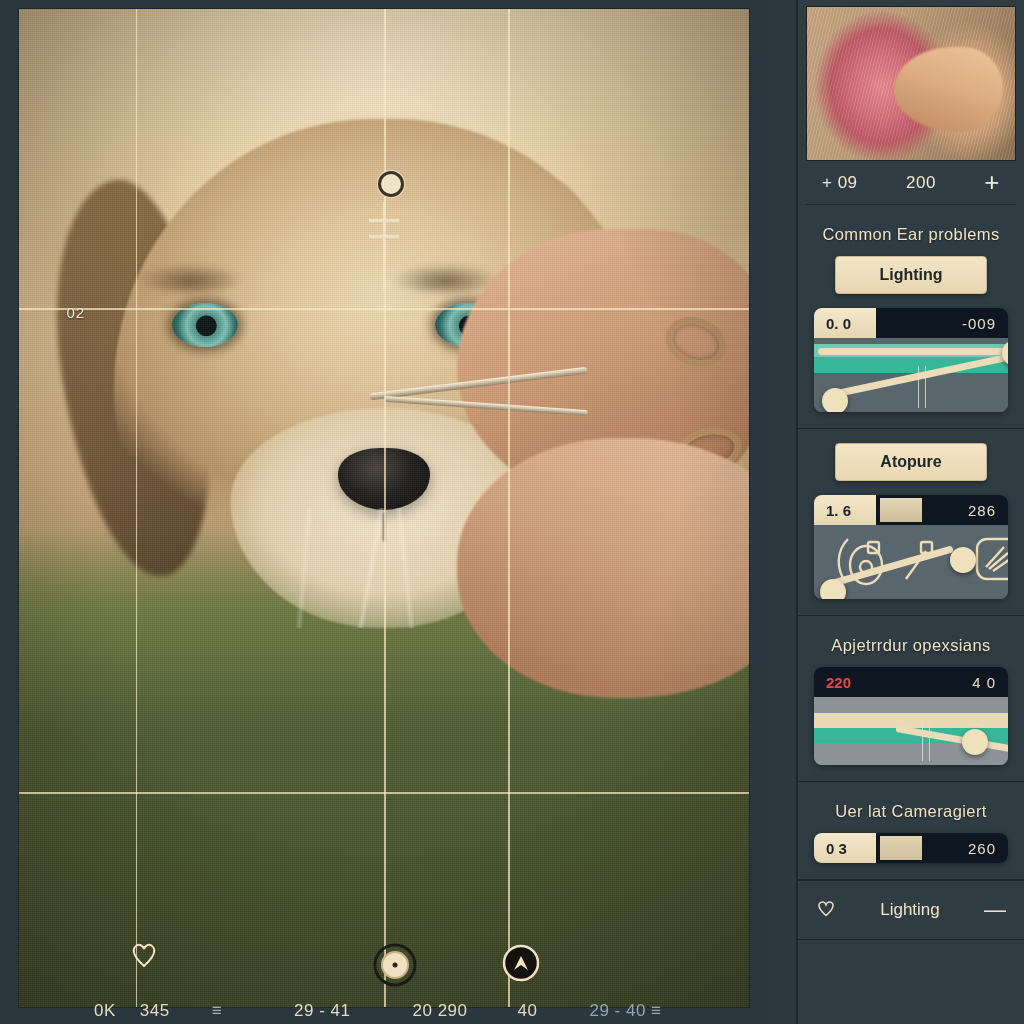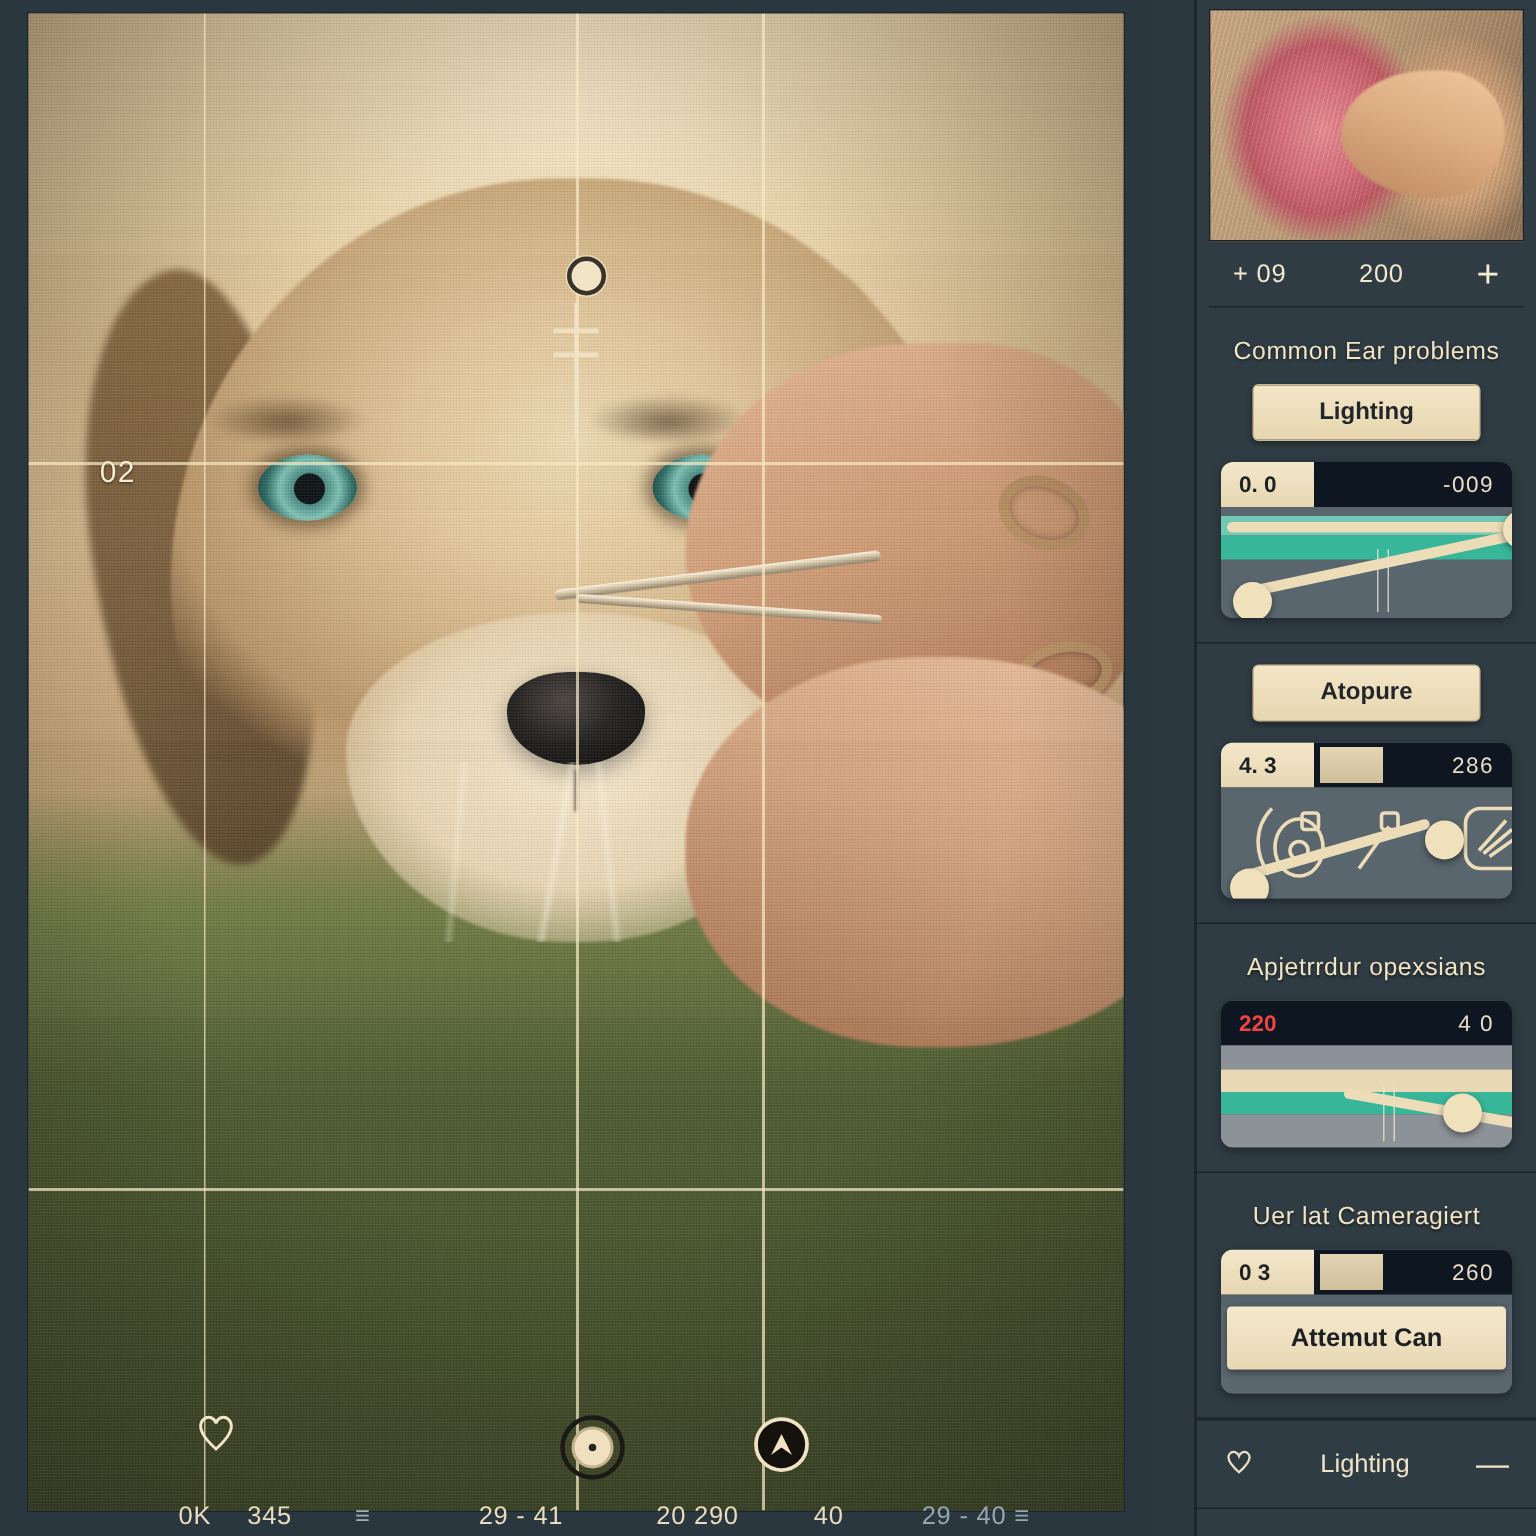--- a/index.html
+++ b/index.html
@@ -244,21 +244,21 @@
   }
   .heart-icon svg, .dial-icon svg, .compass-icon svg { display: block; }
 
   .dial-icon { left: 48.4%; top: 93.5%; width: 46px; height: 46px; }
   .compass-icon { left: 66%; top: 93.6%; width: 40px; height: 40px; }
 
   .label-02 {
     position: absolute;
     left: 6.5%; top: 29.6%;
     color: #f6ebd0;
-    font-size: 20px;
+    font-size: 15px;
     letter-spacing: 1px;
     text-shadow: 0 1px 2px rgba(0,0,0,.6);
   }
 
   
   .panel {
     position: absolute;
     right: 0; top: 0;
     width: 228px;
     height: 1024px;
@@ -457,21 +457,21 @@
     width: 1024px;
     height: 26px;
     display: flex;
     align-items: center;
     color: #e9dcbe;
     font-size: 17px;
     letter-spacing: .5px;
     overflow: hidden;
   }
   .statusbar span { display: inline-block; white-space: nowrap; }
-  .s1 { margin-left: 119px; text-align: center; }
+  .s1 { margin-left: 94px; text-align: center; }
   .s2 { margin-left: 24px; }
   .s3 { margin-left: 42px; color:#9fb0b8; }
   .s4 { margin-left: 72px; }
   .s5 { margin-left: 62px; }
   .s6 { margin-left: 50px; }
   .s7 { margin-left: 52px; color:#94a7b0; }
 </style>
 </head>
 <body>
 
@@ -572,21 +572,21 @@
           <div class="thumbdot" style="left:8px;  top:50px;"></div>
         </div>
       </div>
     </section>
 
     <section class="panel-section">
       <div class="pill">Atopure</div>
 
       <div class="slider-card">
         <div class="slider-head">
-          <span class="valbox">4. 3</span>
+          <span class="valbox">1. 6</span>
           <span class="chip"></span>
           <span class="right-val">286</span>
         </div>
         <div class="slider-body">
           <svg width="236" height="74" viewBox="0 0 236 74" style="position:absolute;left:0;top:0;">
             <path class="glyph-line" d="M34 14 C22 26 22 44 32 58"></path>
             <ellipse class="glyph-line" cx="52" cy="40" rx="16" ry="19"></ellipse>
             <circle class="glyph-line" cx="52" cy="42" r="6"></circle>
             <rect class="glyph-line" x="54" y="17" width="11" height="11" rx="2"></rect>
             <path class="glyph-line" d="M92 54 L112 26"></path>
@@ -623,23 +623,20 @@
 
     <section class="panel-section">
       <div class="section-title">Uer lat Cameragiert</div>
 
       <div class="slider-card">
         <div class="slider-head">
           <span class="valbox">0 3</span>
           <span class="chip"></span>
           <span class="right-val">260</span>
         </div>
-        <div class="slider-body" style="height:58px;background:#5c6870;">
-          <div class="cta">Attemut Can</div>
-        </div>
       </div>
 
     </section>
 
     <div class="footer-row">
       <span>
         <svg width="20" height="20" viewBox="0 0 24 24">
           <path d="M12 21 C4 14 2 9.5 4.5 6.3 C7 3.2 11 5 12 8 C13 5 17 3.2 19.5 6.3 C22 9.5 20 14 12 21 Z" fill="none" stroke="#eadfc2" stroke-width="1.8"></path>
         </svg>
       </span>

